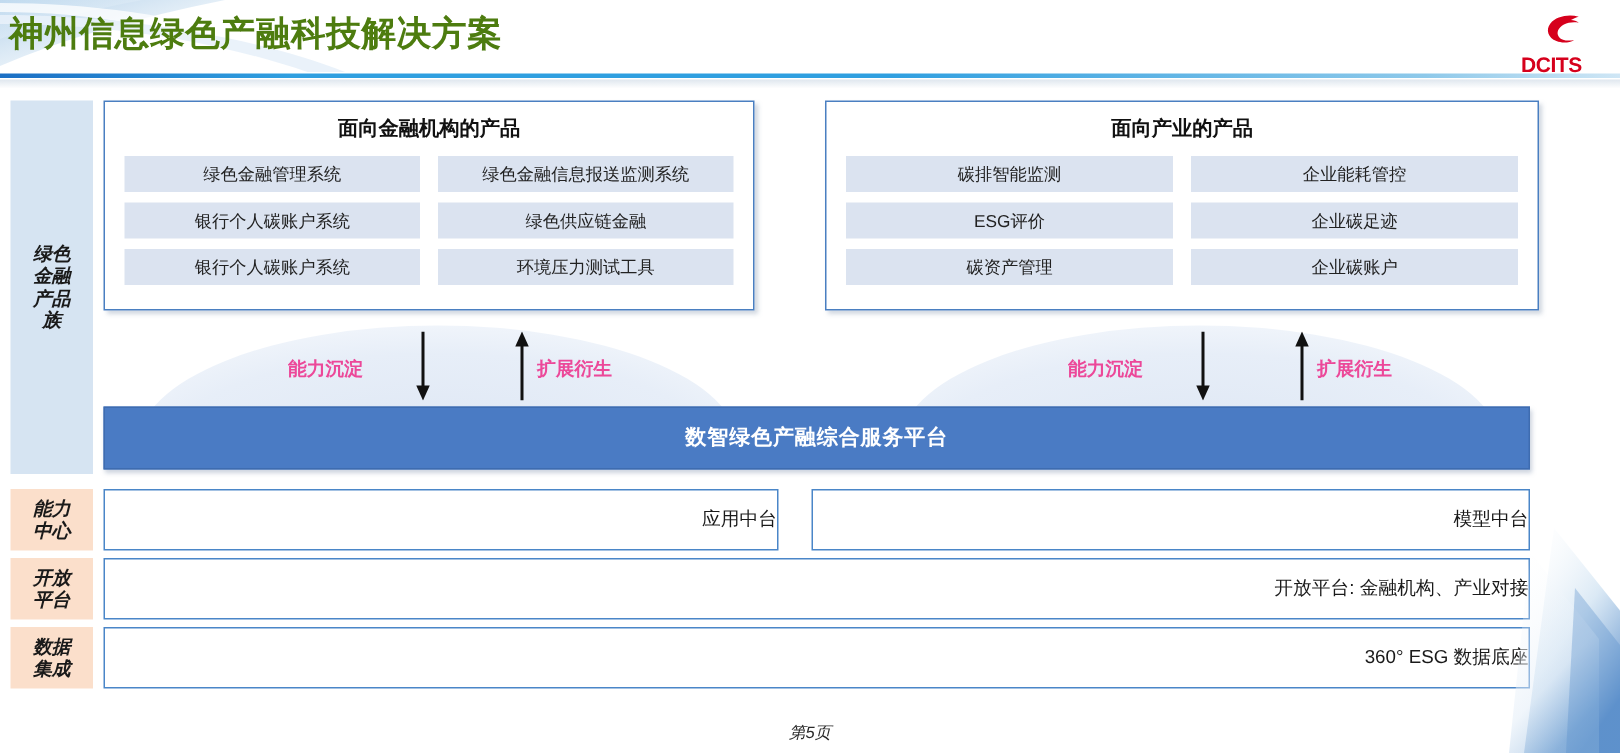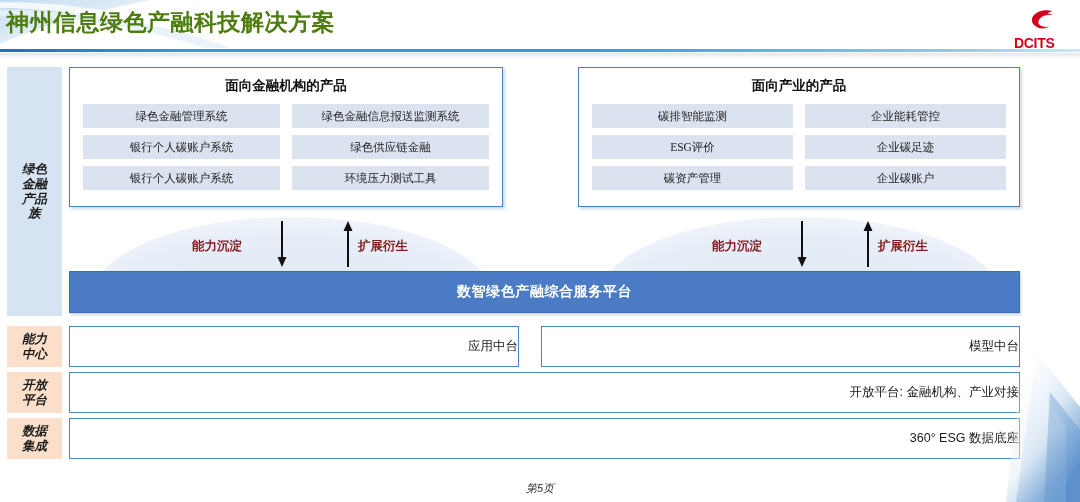--- a/index.html
+++ b/index.html
@@ -89,21 +89,21 @@
 
   
   .panel {
     position: absolute;
     top: 8px; height: 140px;
     background: #ffffff;
     border: 1.5px solid #4a7fc1;
     box-shadow: 2px 2px 3px rgba(120,140,165,.35);
   }
   #panel-fin  { left: 69px;  width: 434px; }
-  #panel-ind  { left: 578px; width: 442px; font-family: Liberation Serif, serif; }
+  #panel-ind  { left: 550px; width: 476px; }
   .panel-title {
     text-align: center;
     font-size: 13.5px; font-weight: bold; color: #111;
     margin-top: 9px;
   }
   .panel-grid {
     display: grid;
     grid-template-columns: 1fr 1fr;
     gap: 7px 12px;
     padding: 9px 13px 0 13px;
@@ -122,21 +122,21 @@
     height: 80px;
     top: 158px;
     background: radial-gradient(ellipse 100% 170% at 50% 100%, #dee7f4 0%, #e7eef8 45%, rgba(240,245,251,0.35) 75%, rgba(255,255,255,0) 100%);
     border-radius: 50% 50% 0 0 / 100% 100% 0 0;
   }
   #dome-left  { left: 92px;  width: 400px; }
   #dome-right { left: 600px; width: 400px; }
 
   .flow-label {
     position: absolute;
-    font-size: 12.5px; font-weight: bold; color: #7f1d1d;
+    font-size: 12.5px; font-weight: bold; color: #ec4899;
     white-space: nowrap;
   }
   #flow-l-down { left: 192px; top: 179px; }
   #flow-l-up   { left: 358px; top: 179px; }
   #flow-r-down { left: 712px; top: 179px; }
   #flow-r-up   { left: 878px; top: 179px; }
 
   .arrow { position: absolute; width: 12px; height: 46px; }
 
   

